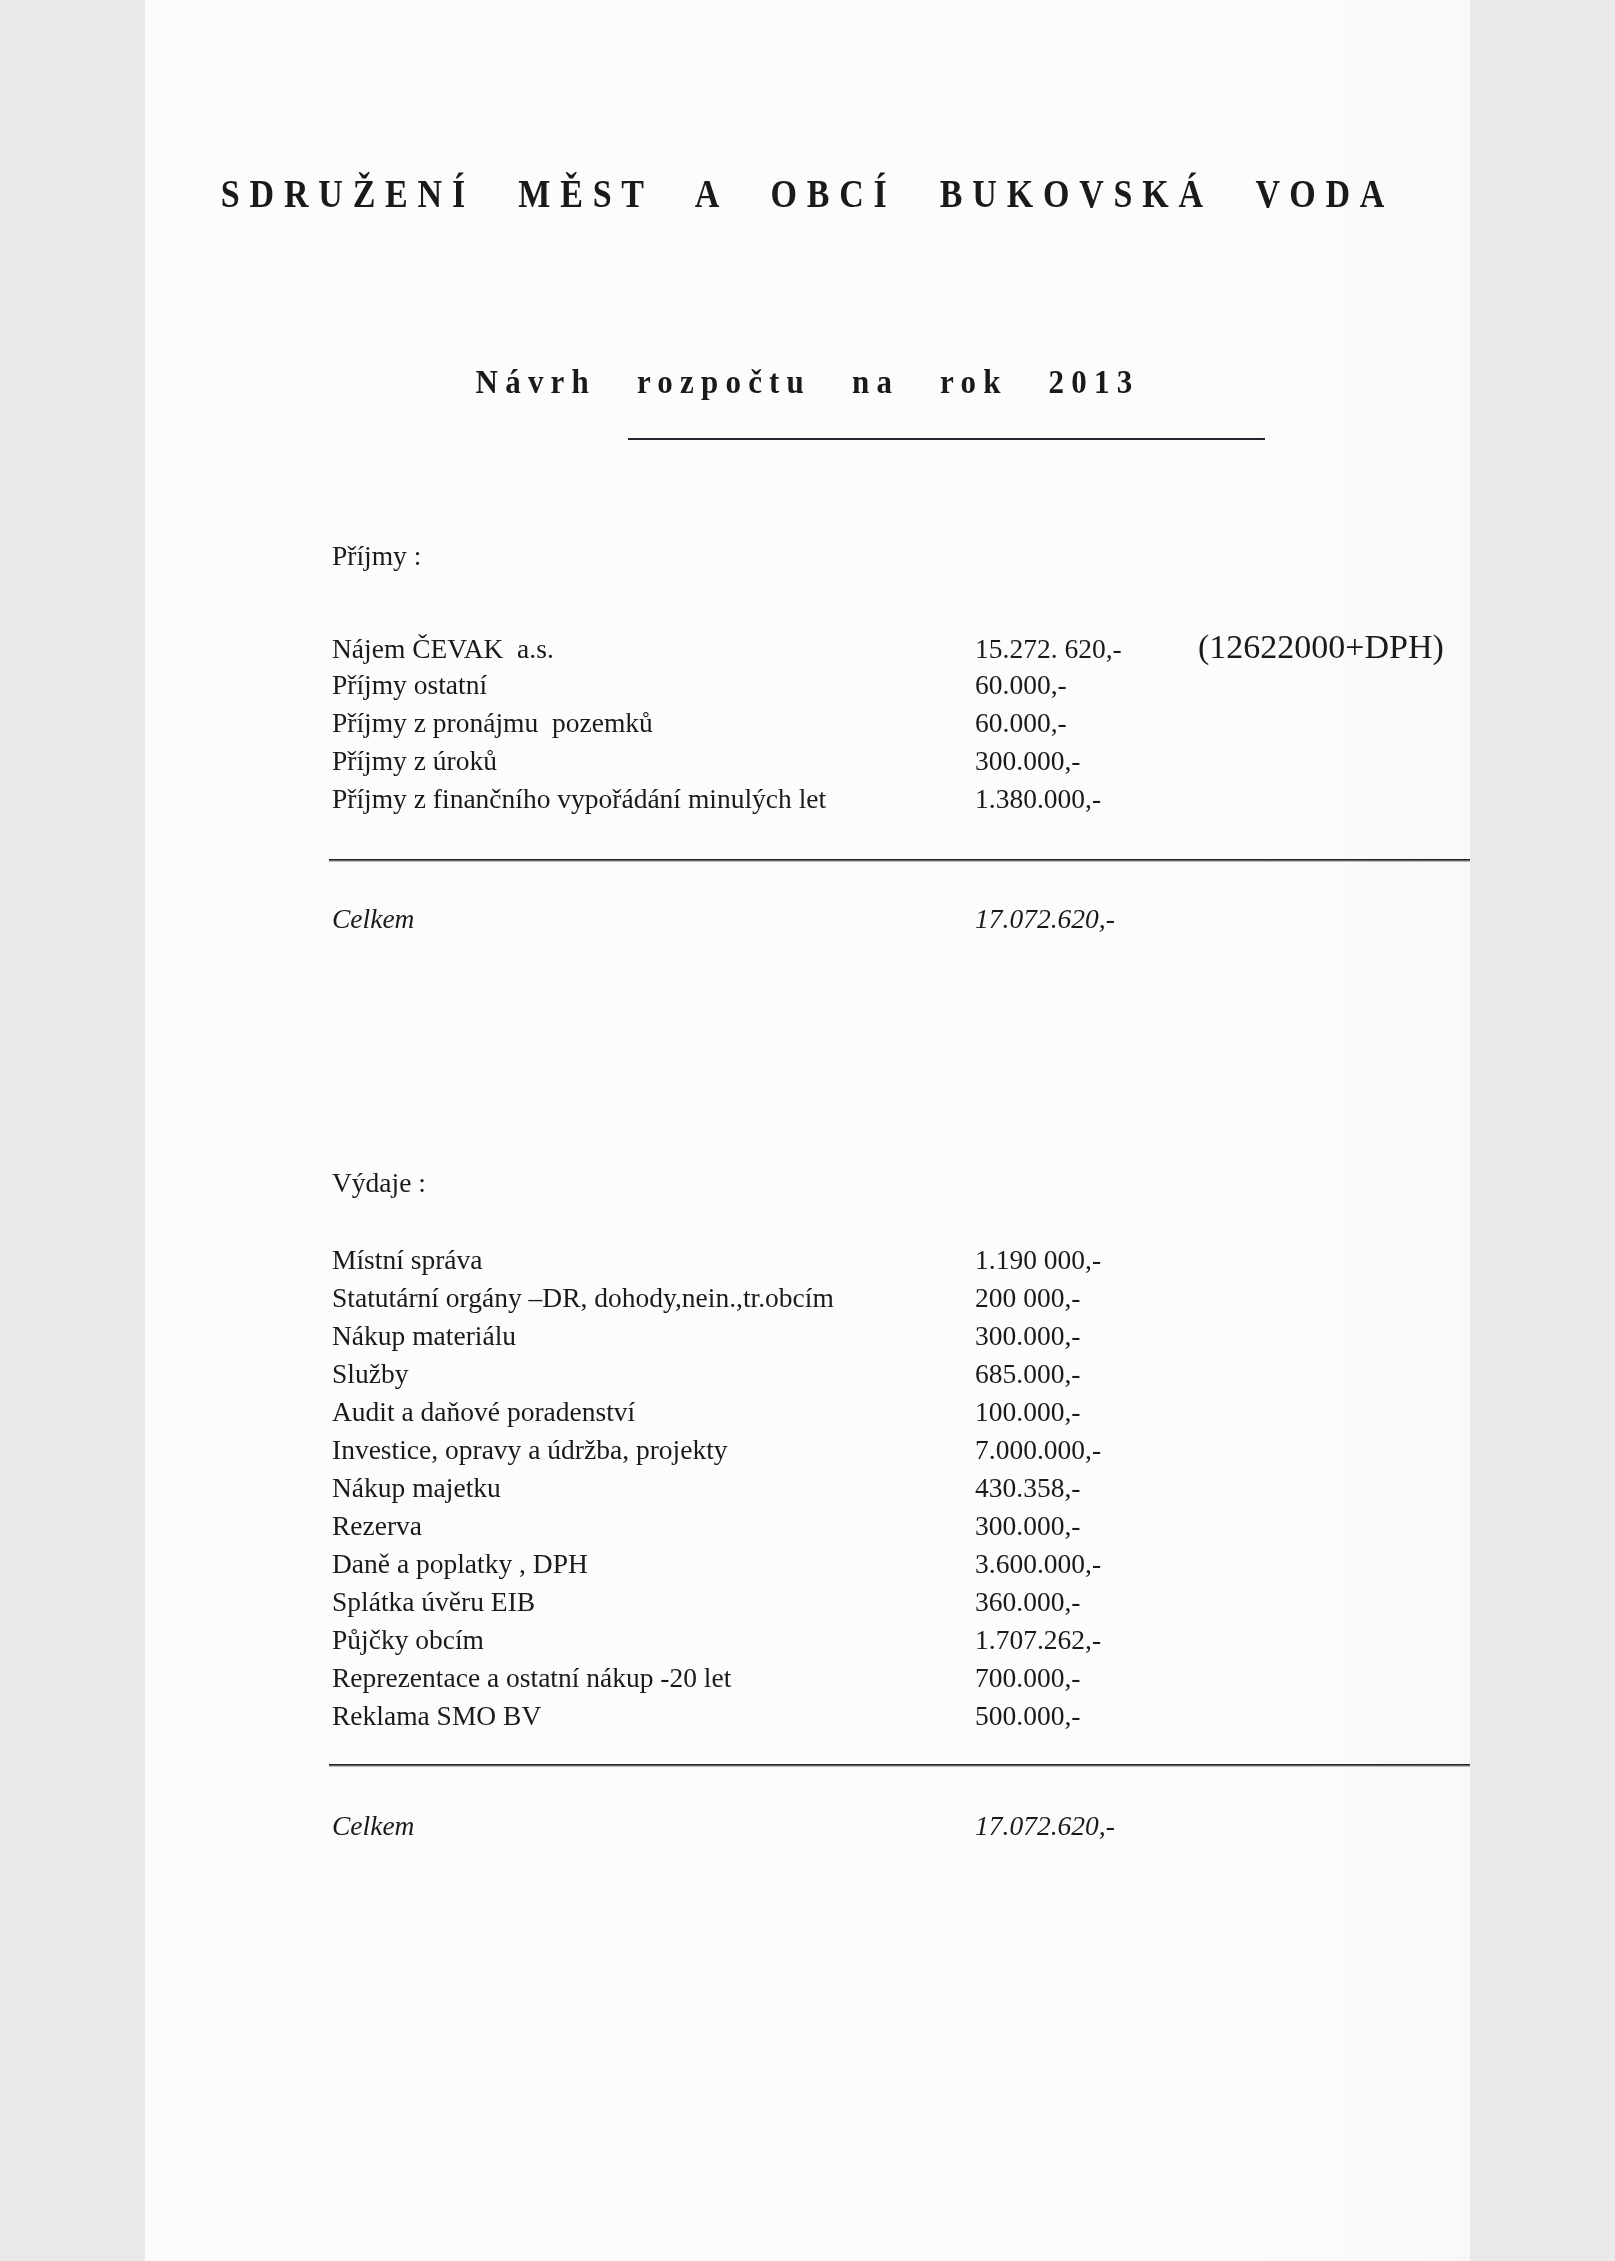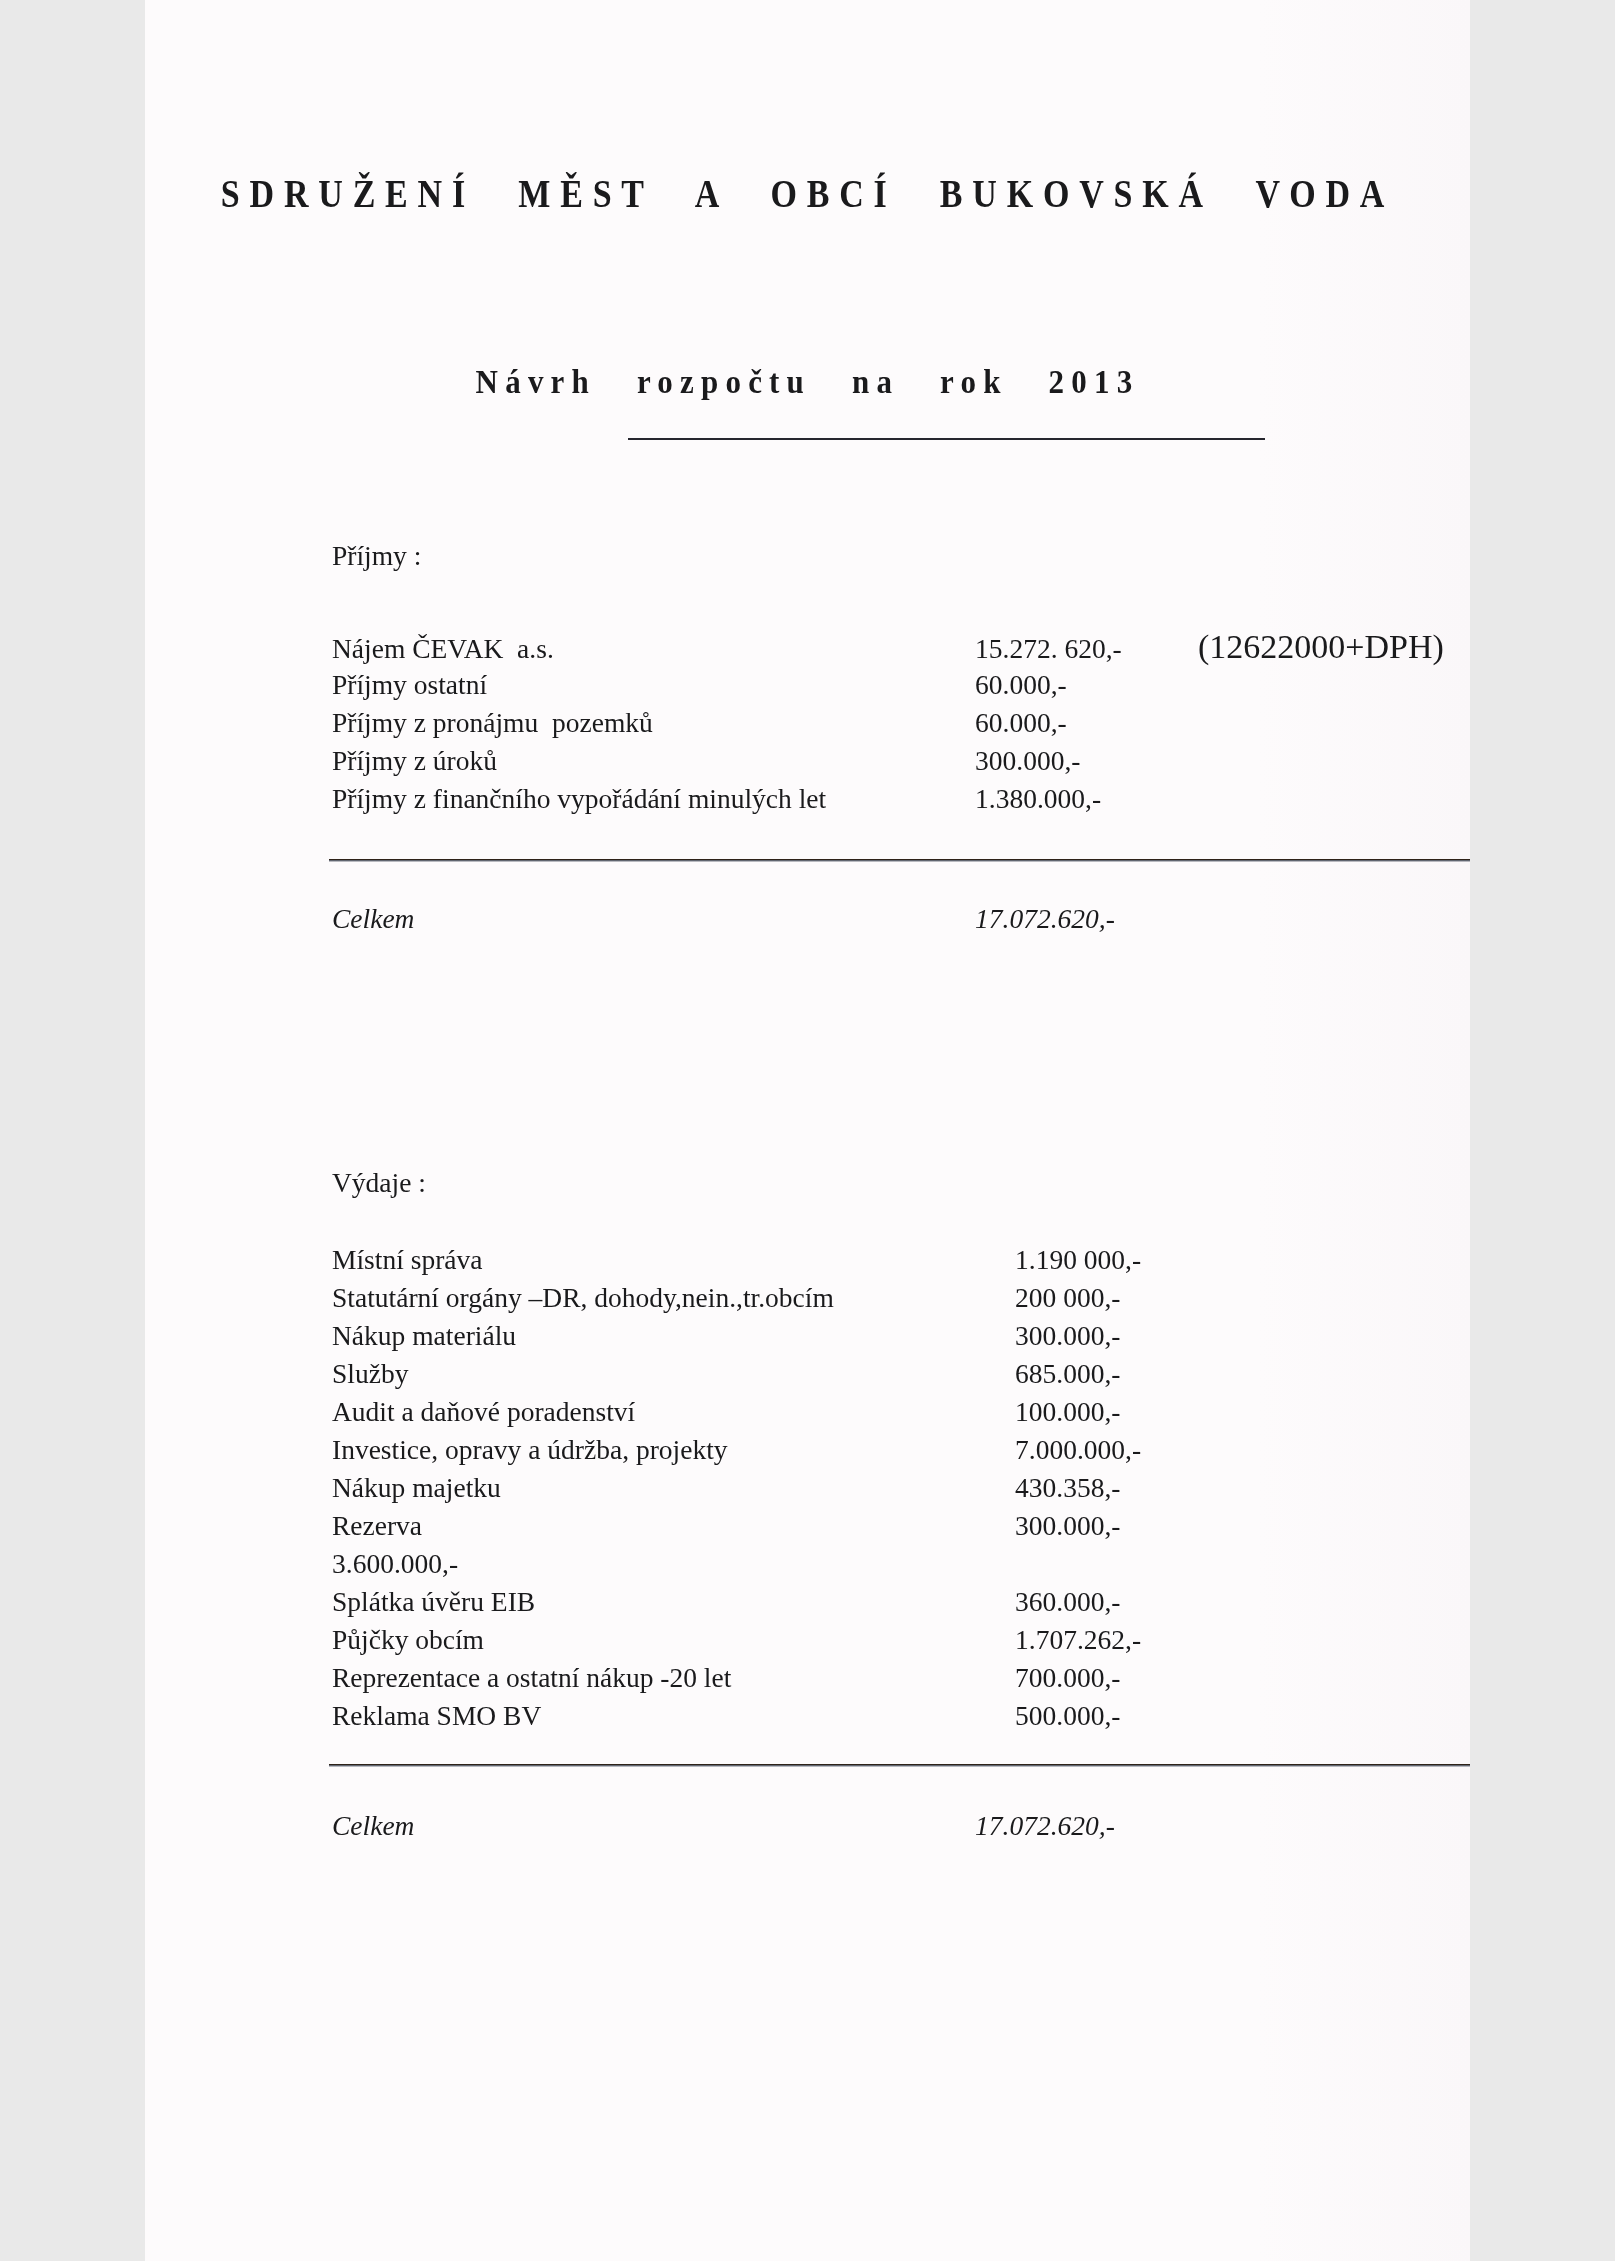--- a/index.html
+++ b/index.html
@@ -71,21 +71,21 @@
     left: 187px;
   }
   .income-rows { top: 628px; }
   .expense-rows { top: 1241px; }
 
   .row {
     display: flex;
     align-items: baseline;
   }
   .income-rows .row  { height: 38px;   line-height: 38px; }
-  .expense-rows .row { height: 38px; line-height: 38px; gap: 40px; }
+  .expense-rows .row { height: 38px; line-height: 38px; }
 
   .row-label {
     width: 643px;
     font-size: 27.5px;
     white-space: pre;
     flex: none;
   }
   .row-amount {
     font-size: 27.5px;
     white-space: pre;
@@ -195,20 +195,21 @@
     </div>
     <div class="row">
       <span class="row-label">Nákup majetku</span>
       <span class="row-amount">430.358,-</span>
     </div>
     <div class="row">
       <span class="row-label">Rezerva</span>
       <span class="row-amount">300.000,-</span>
     </div>
     <div class="row">
+      <span class="row-label">Daně a poplatky , DPH</span>
       <span class="row-amount">3.600.000,-</span>
     </div>
     <div class="row">
       <span class="row-label">Splátka úvěru EIB</span>
       <span class="row-amount">360.000,-</span>
     </div>
     <div class="row">
       <span class="row-label">Půjčky obcím</span>
       <span class="row-amount">1.707.262,-</span>
     </div>

